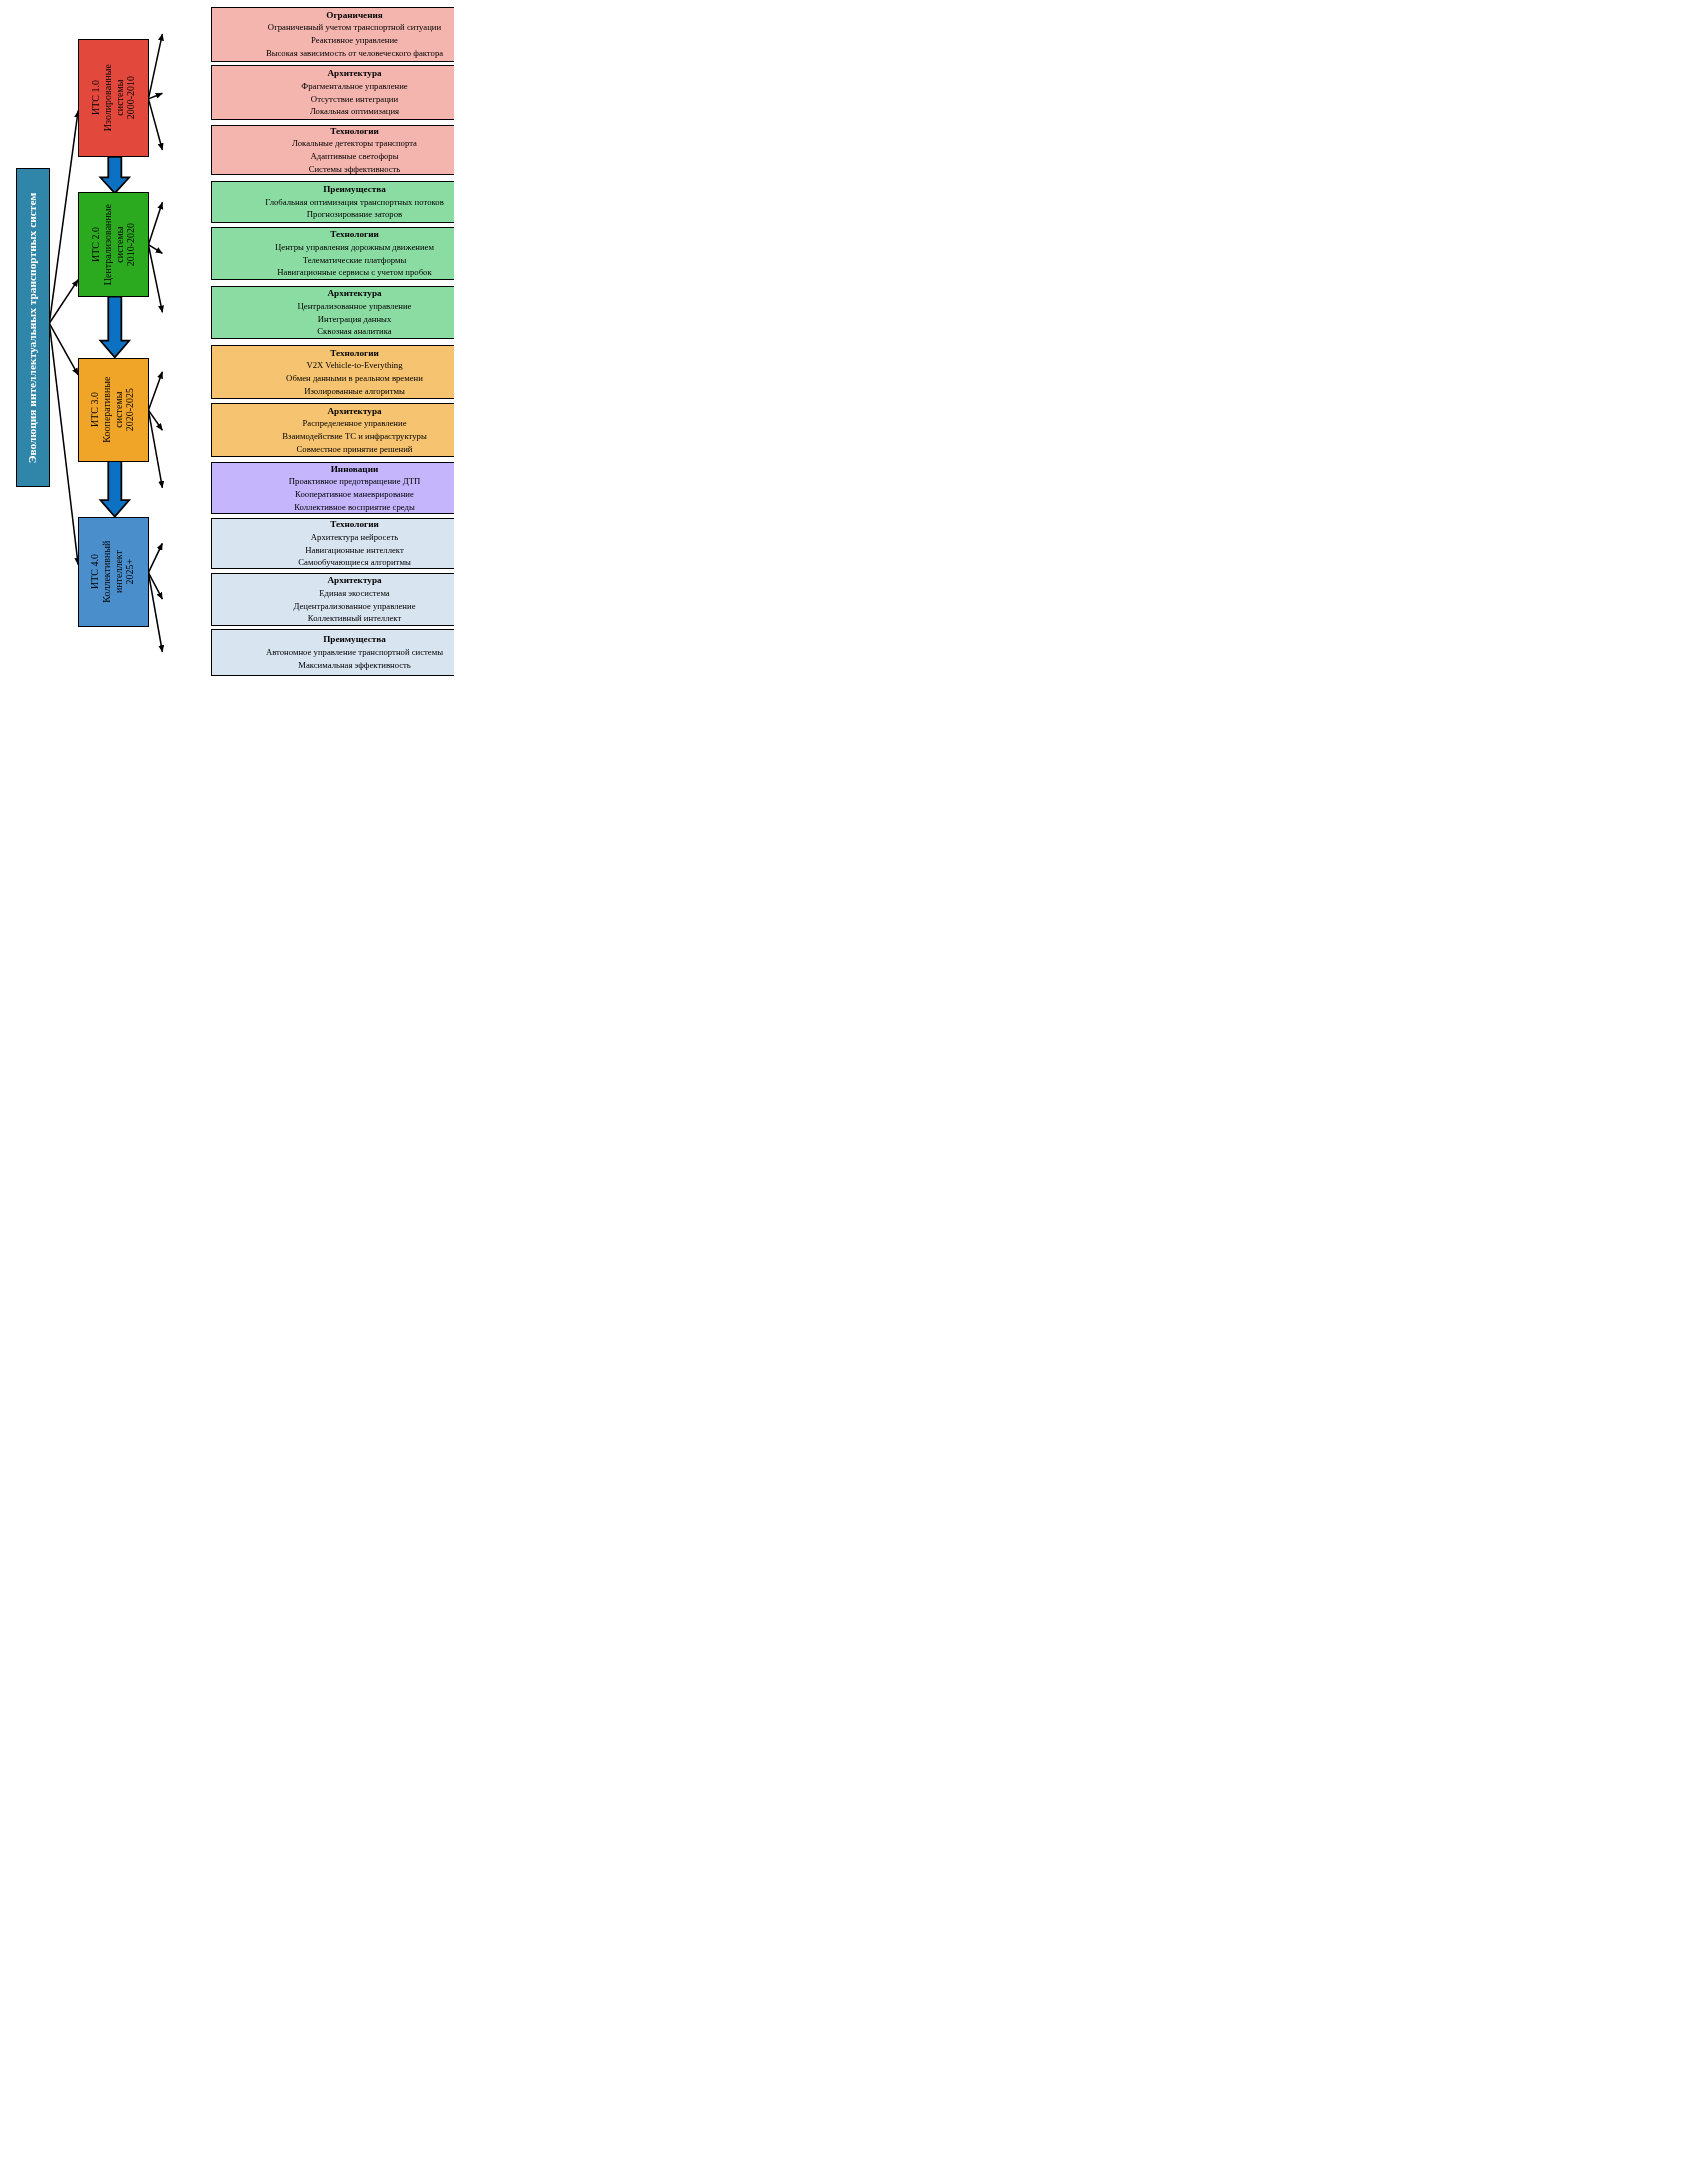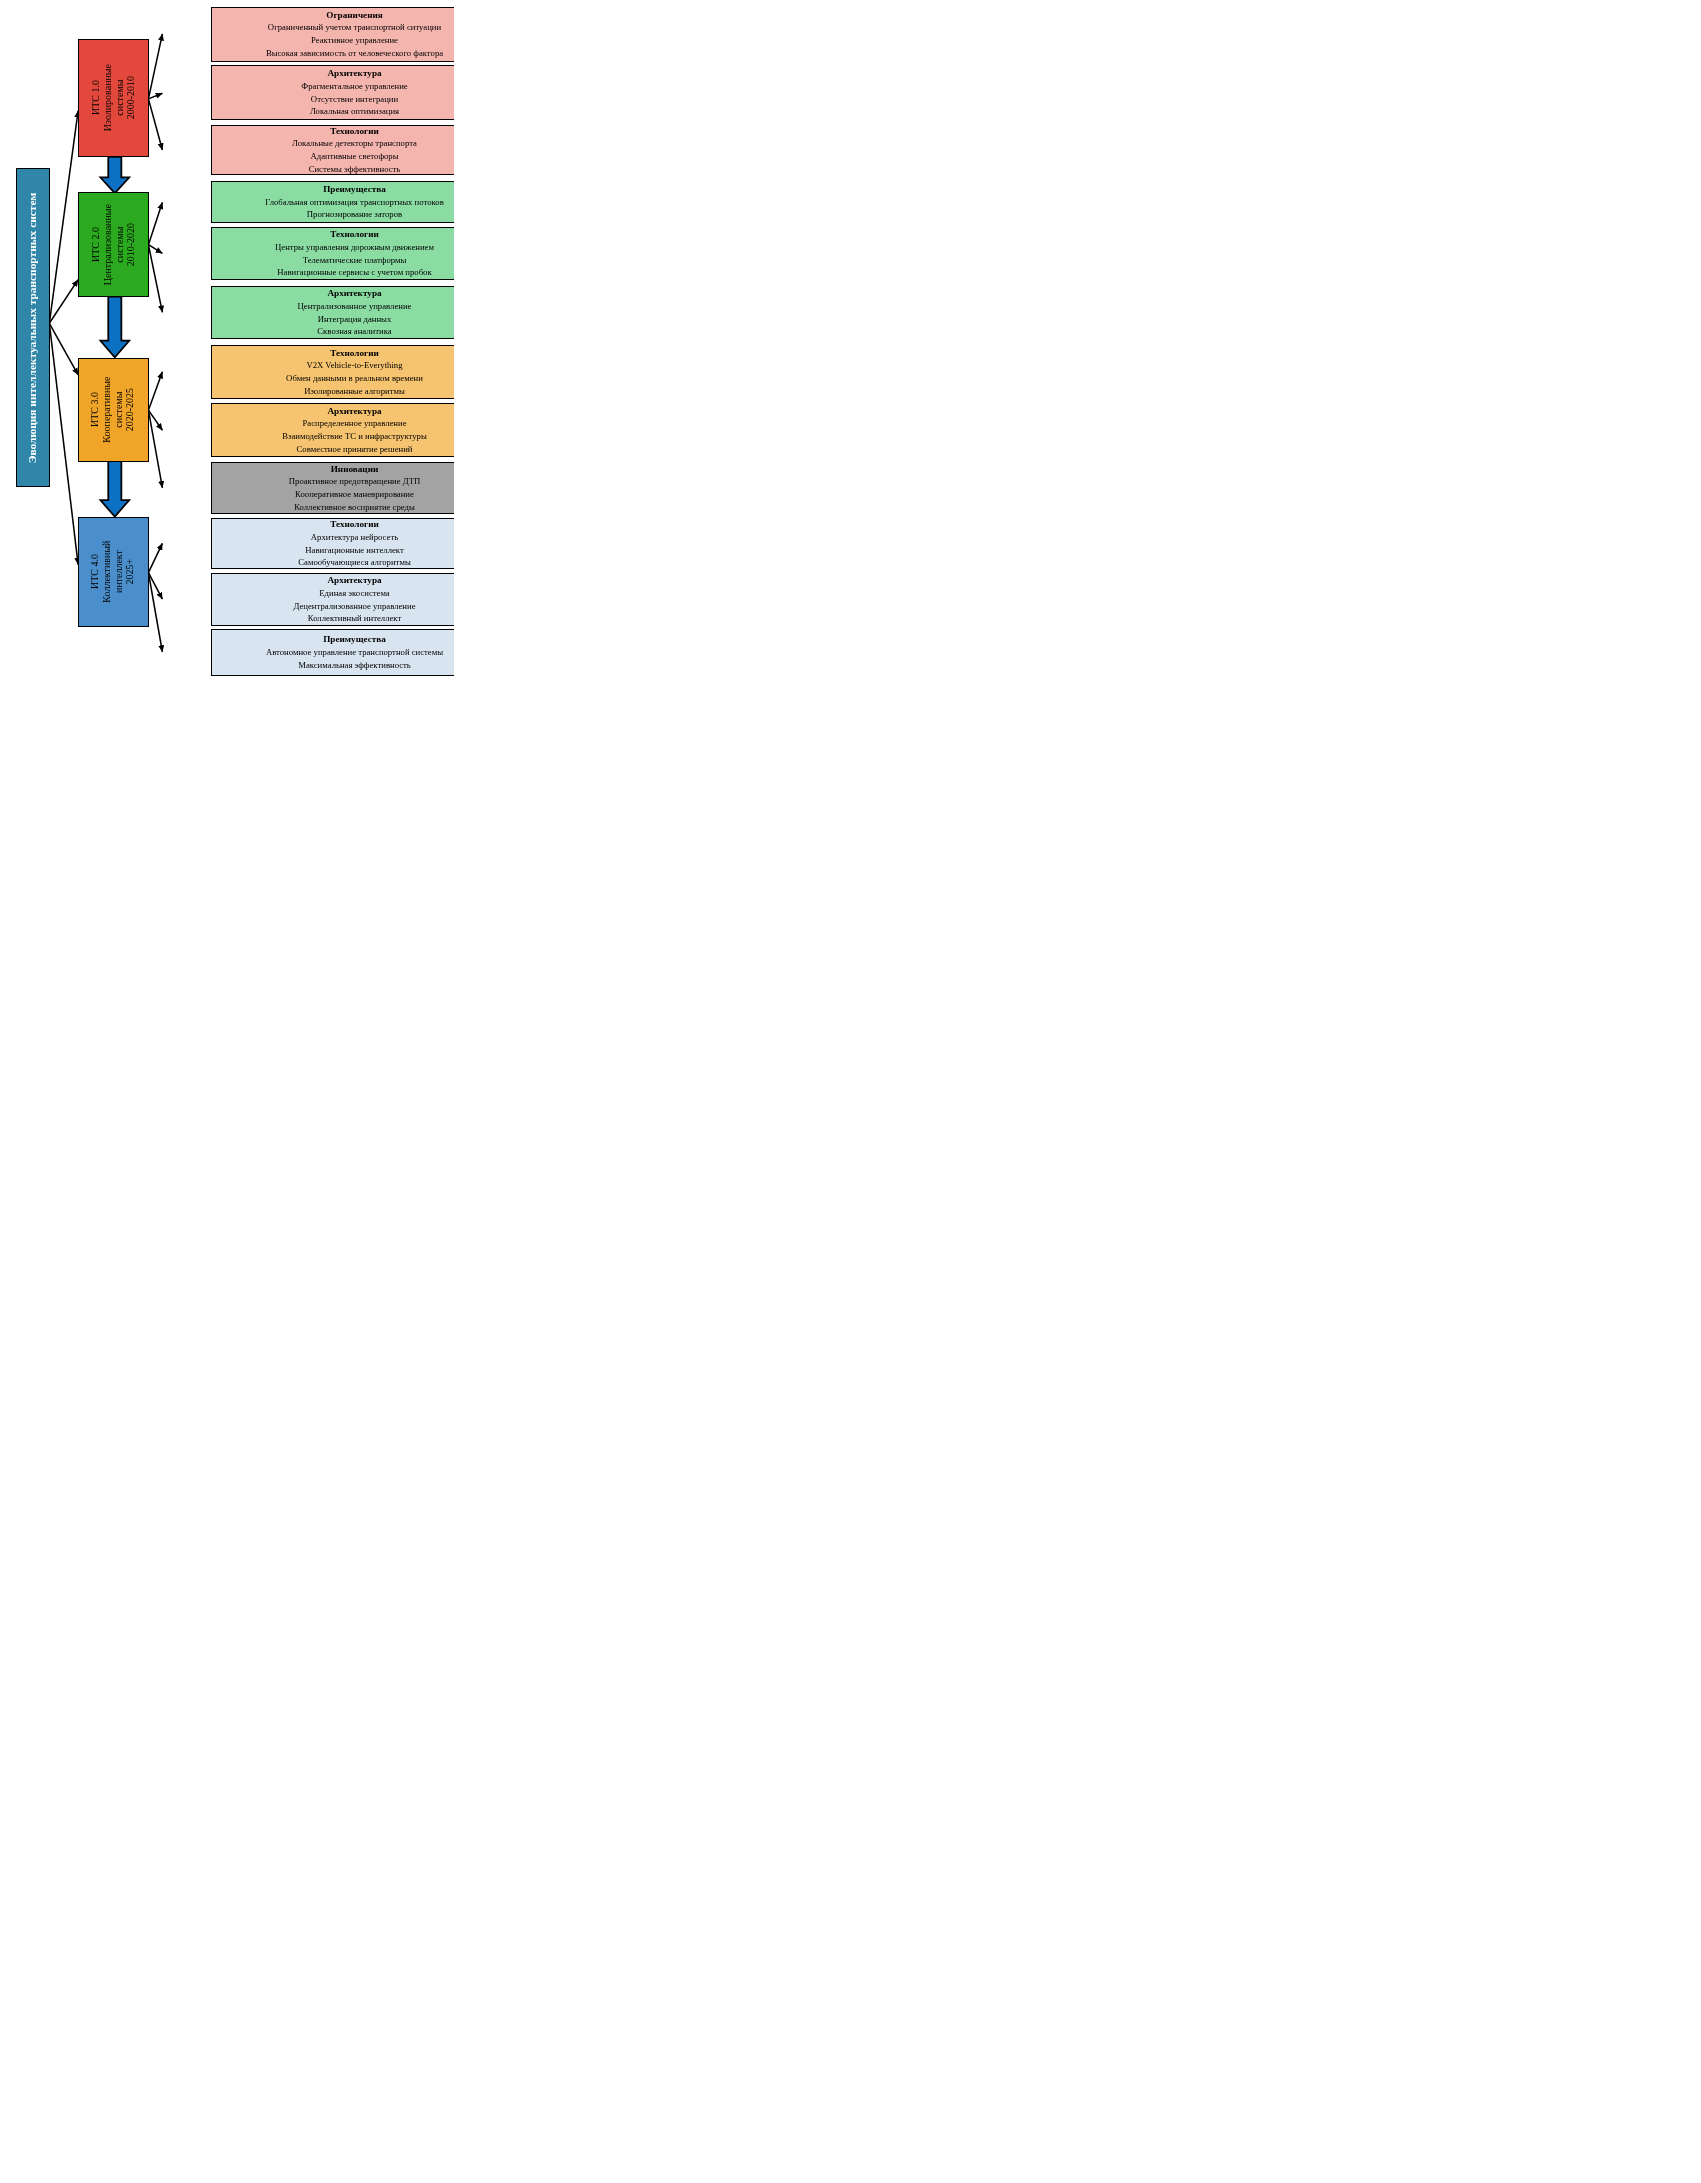--- a/index.html
+++ b/index.html
@@ -207,21 +207,21 @@
     <div>V2X Vehicle-to-Everything</div>
     <div>Обмен данными в реальном времени</div>
     <div>Изолированные алгоритмы</div>
   </div>
   <div class="detail b7" style="background-color: rgb(246, 196, 112);">
     <div class="title">Архитектура</div>
     <div>Распределенное управление</div>
     <div>Взаимодействие ТС и инфраструктуры</div>
     <div>Совместное принятие решений</div>
   </div>
-  <div class="detail b8" style="background-color: #a3a3a3;">
+  <div class="detail b8" style="background-color: #c4b5fd;">
     <div class="title">Инновации</div>
     <div>Проактивное предотвращение ДТП</div>
     <div>Кооперативное маневрирование</div>
     <div>Коллективное восприятие среды</div>
   </div>
 
   <div class="detail b9" style="background-color: rgb(216, 228, 240);">
     <div class="title">Технологии</div>
     <div>Архитектура нейросеть</div>
     <div>Навигационные интеллект</div>

